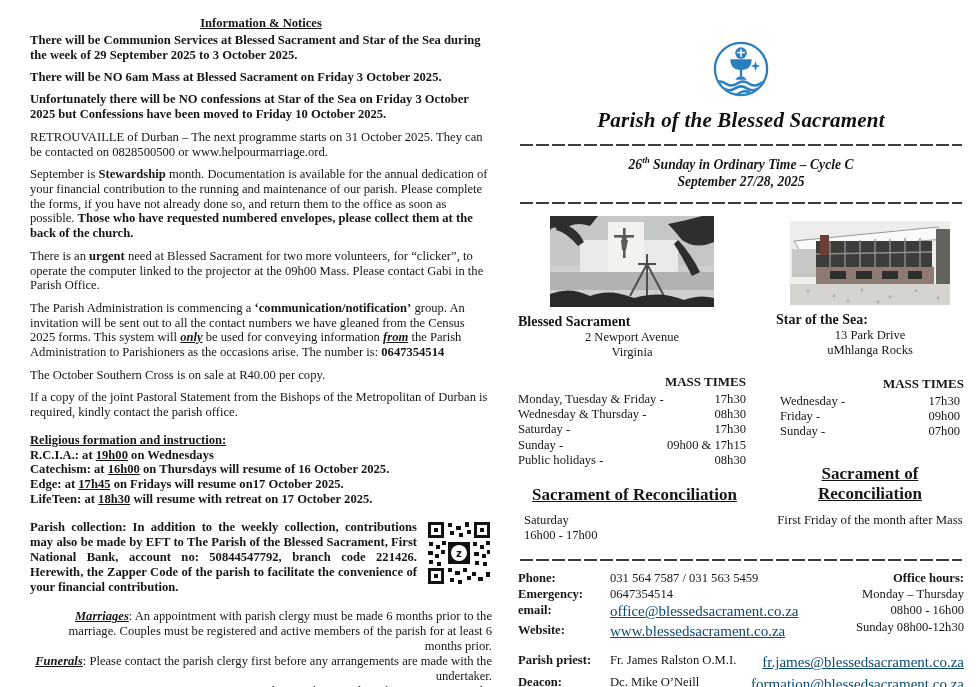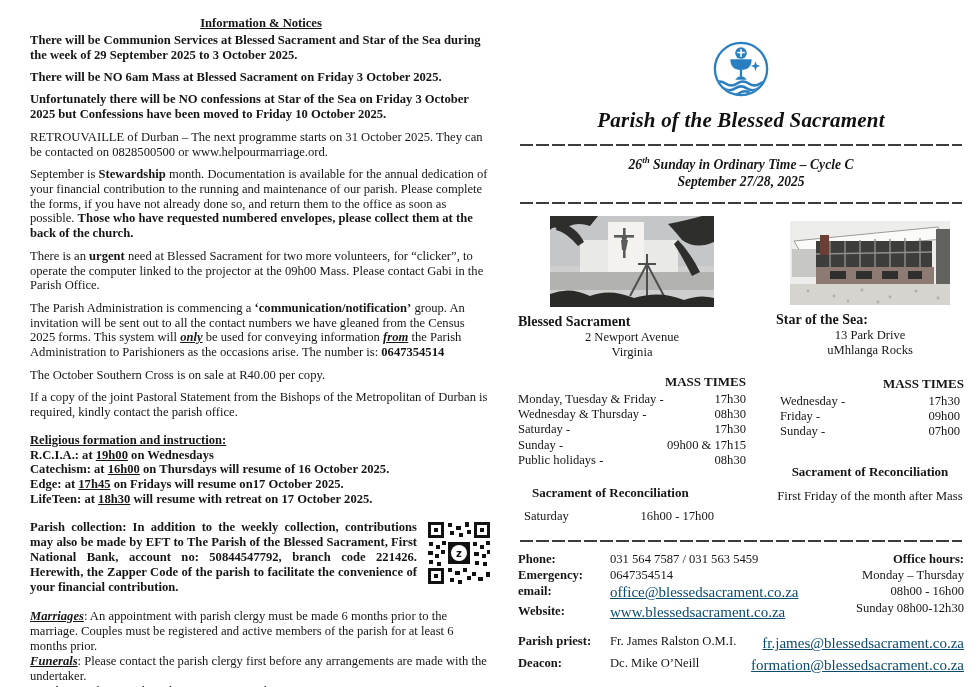--- a/index.html
+++ b/index.html
@@ -13,21 +13,21 @@
   .col-left p.tight{margin:0;}
   .col-left p.gap-top{margin-top:13px;}
   .b{font-weight:bold;}
   .i{font-style:italic;}
   .u{text-decoration:underline;}
   sup{font-size:9px;}
 
   .collection{margin-top:13px;text-align:justify;}
   .collection .qr{float:right;margin:0 0 2px 9px;}
   .sacraments{margin-top:15px;}
-  .sacraments p{margin:0;}
+  .sacraments p{margin:0;text-align:right;}
 
   
   .col-right{position:absolute;left:518px;top:40px;width:446px;}
   .logo-wrap{text-align:center;}
   .masthead-title{text-align:center;font-weight:bold;font-style:italic;font-size:21px;margin:6px 0 0 0;color:#101010;letter-spacing:.2px;}
   .rule{height:2px;margin:11px 2px 9px 2px;background:repeating-linear-gradient(90deg,#3c3c3c 0 13px,transparent 13px 16px);}
   .subline{text-align:center;font-weight:bold;font-style:italic;font-size:13.6px;line-height:1.25;}
 
   .churches{display:flex;justify-content:space-between;margin-top:12px;}
   .church-col1{width:228px;}
@@ -36,22 +36,22 @@
   .caption-name{text-align:left;font-weight:bold;font-size:14px;margin-top:7px;}
   .caption-addr{text-align:center;font-size:12.6px;line-height:1.2;}
   .mass-block{margin-top:14px;}
   .mass-title{text-align:right;font-weight:bold;font-size:13px;}
   .mass-rows{margin-top:2px;font-size:12.6px;}
   .mass-row{display:flex;justify-content:space-between;line-height:1.22;}
   .church-col2 .photo-wrap{margin-top:5px;}
   .church-col2 .mass-block{margin-top:18px;}
   .church-col2 .mass-rows{padding:0 4px;}
   .recon-block{margin-top:16px;}
-  .recon-title{font-weight:bold;font-size:13px;text-align:center;}
-  .recon-row{display:flex;justify-content:space-between;width:190px;margin:8px 6px 0 6px;font-size:12.6px;}
+  .recon-title{font-weight:bold;font-size:17px;text-align:center;text-decoration:underline;}
+  .recon-row{display:flex;justify-content:space-between;width:190px;margin:8px 6px 0 6px;font-size:12.6px;flex-direction:column;}
   .recon-note{text-align:center;font-size:12.8px;margin-top:9px;}
   .church-col2 .recon-block{margin-top:24px;}
 
   .contact{margin-top:6px;font-size:12.6px;}
   .contact-row{display:flex;justify-content:space-between;}
   .contact-grid{display:grid;grid-template-columns:86px auto;column-gap:6px;line-height:1.3;}
   .office-hours{text-align:right;line-height:1.3;}
   .contact-row2{margin-top:11px;}
   .links-right{text-align:right;line-height:1.45;}
   a.link, .link{color:#0c4a6e;text-decoration:underline;cursor:pointer;font-size:15px;}

